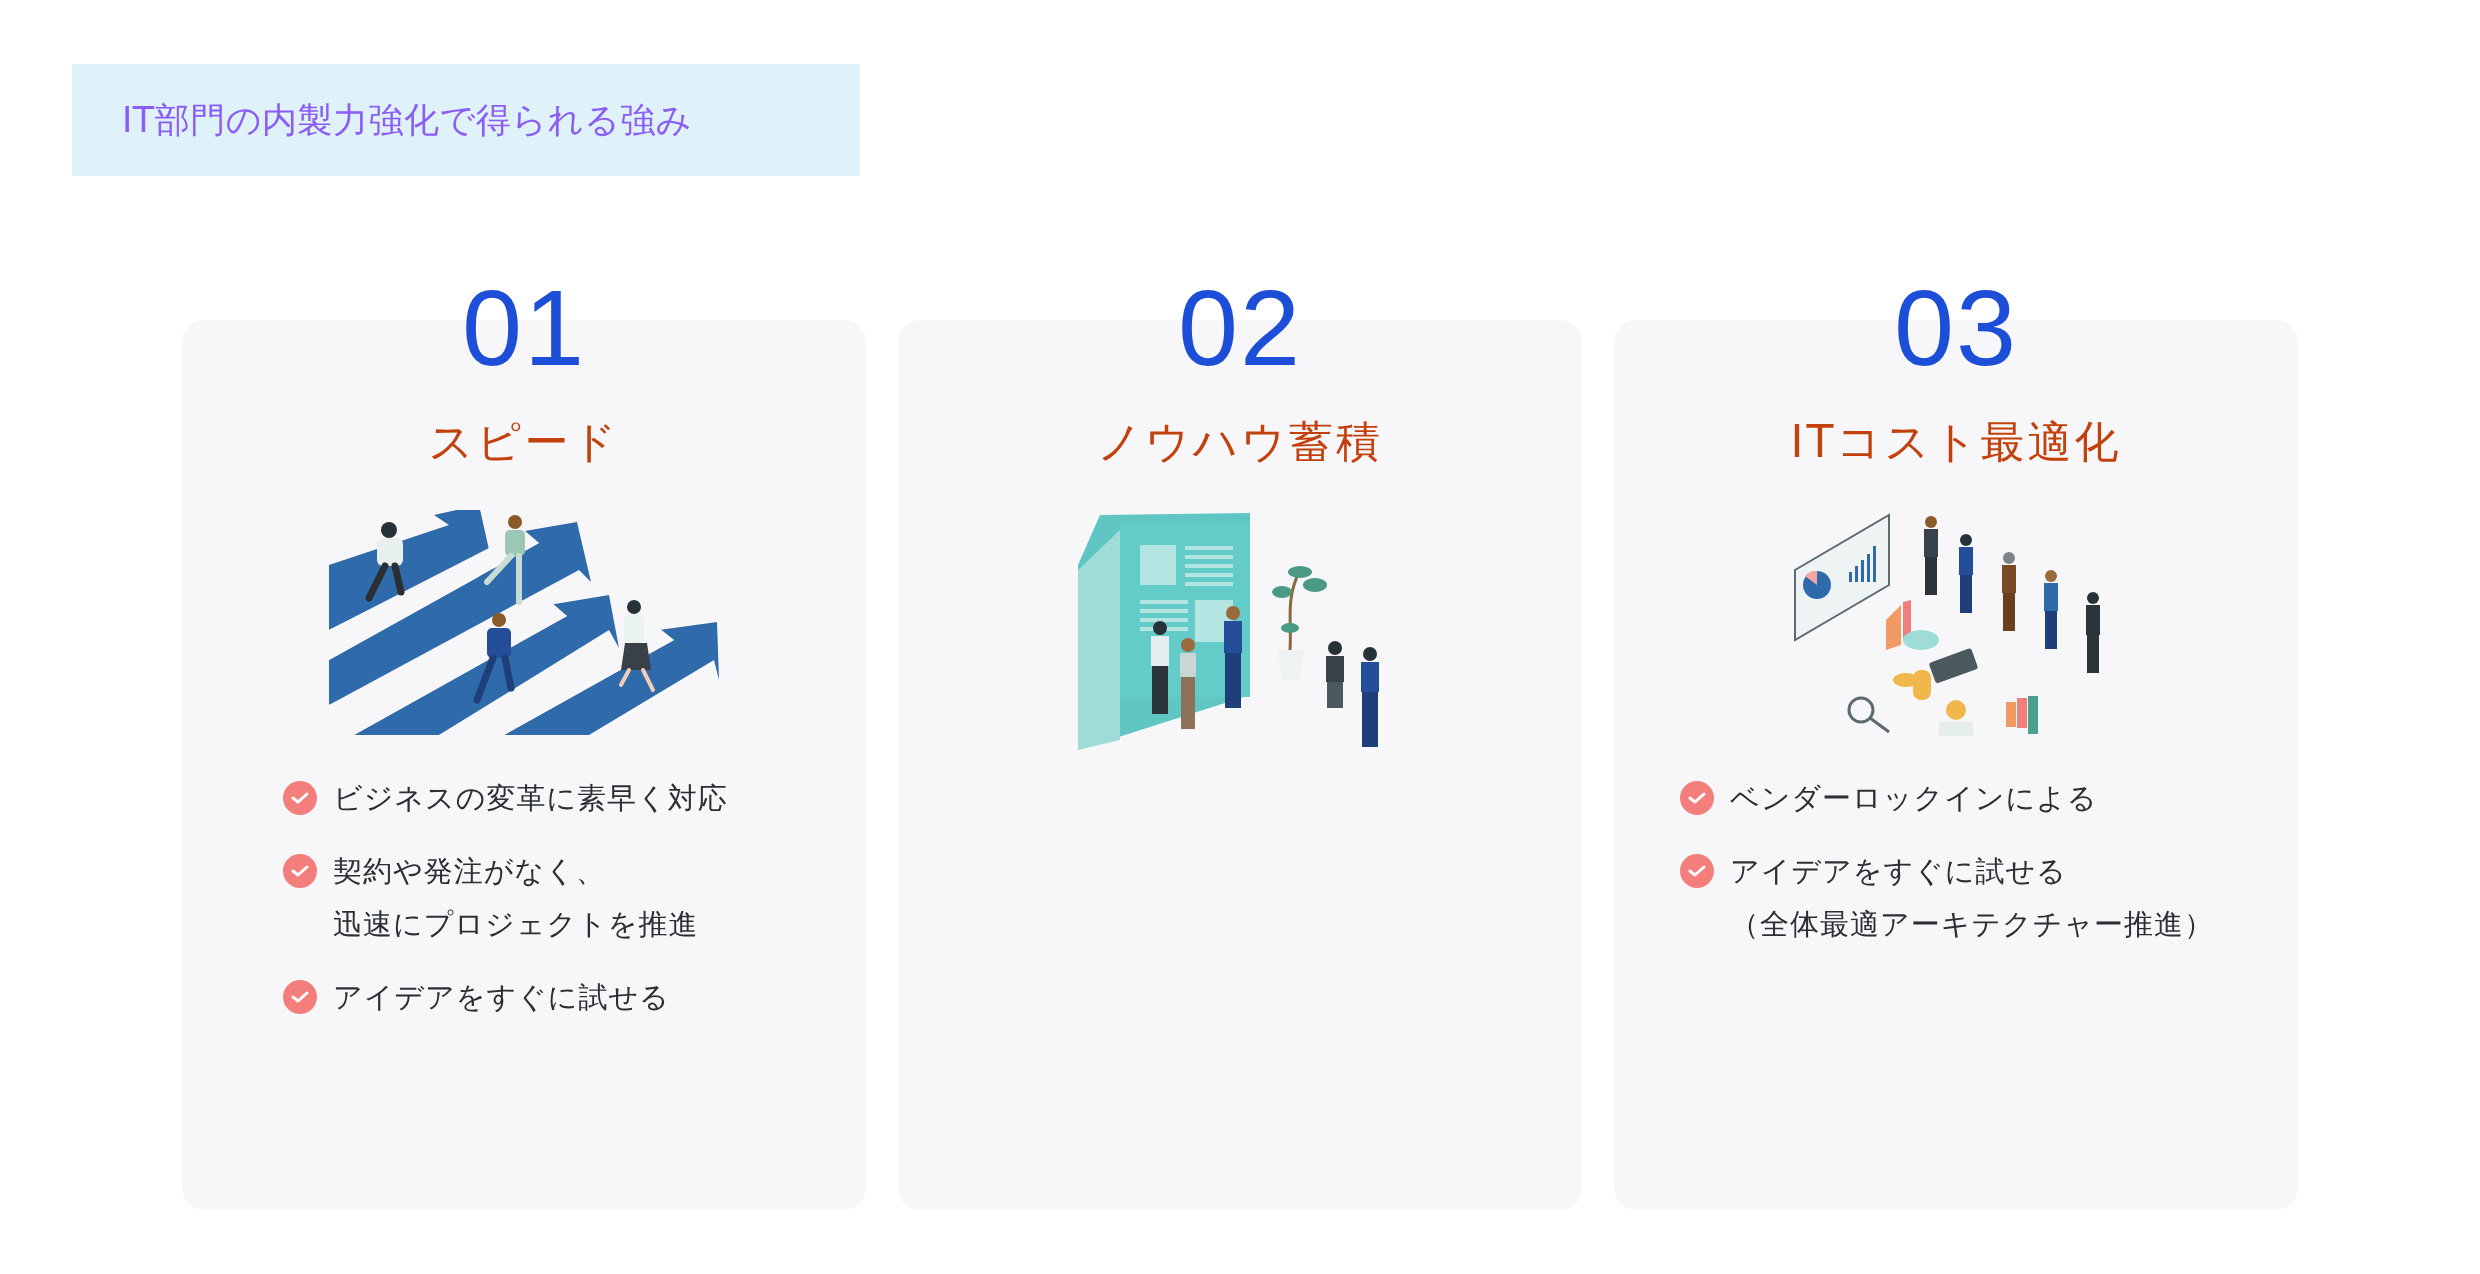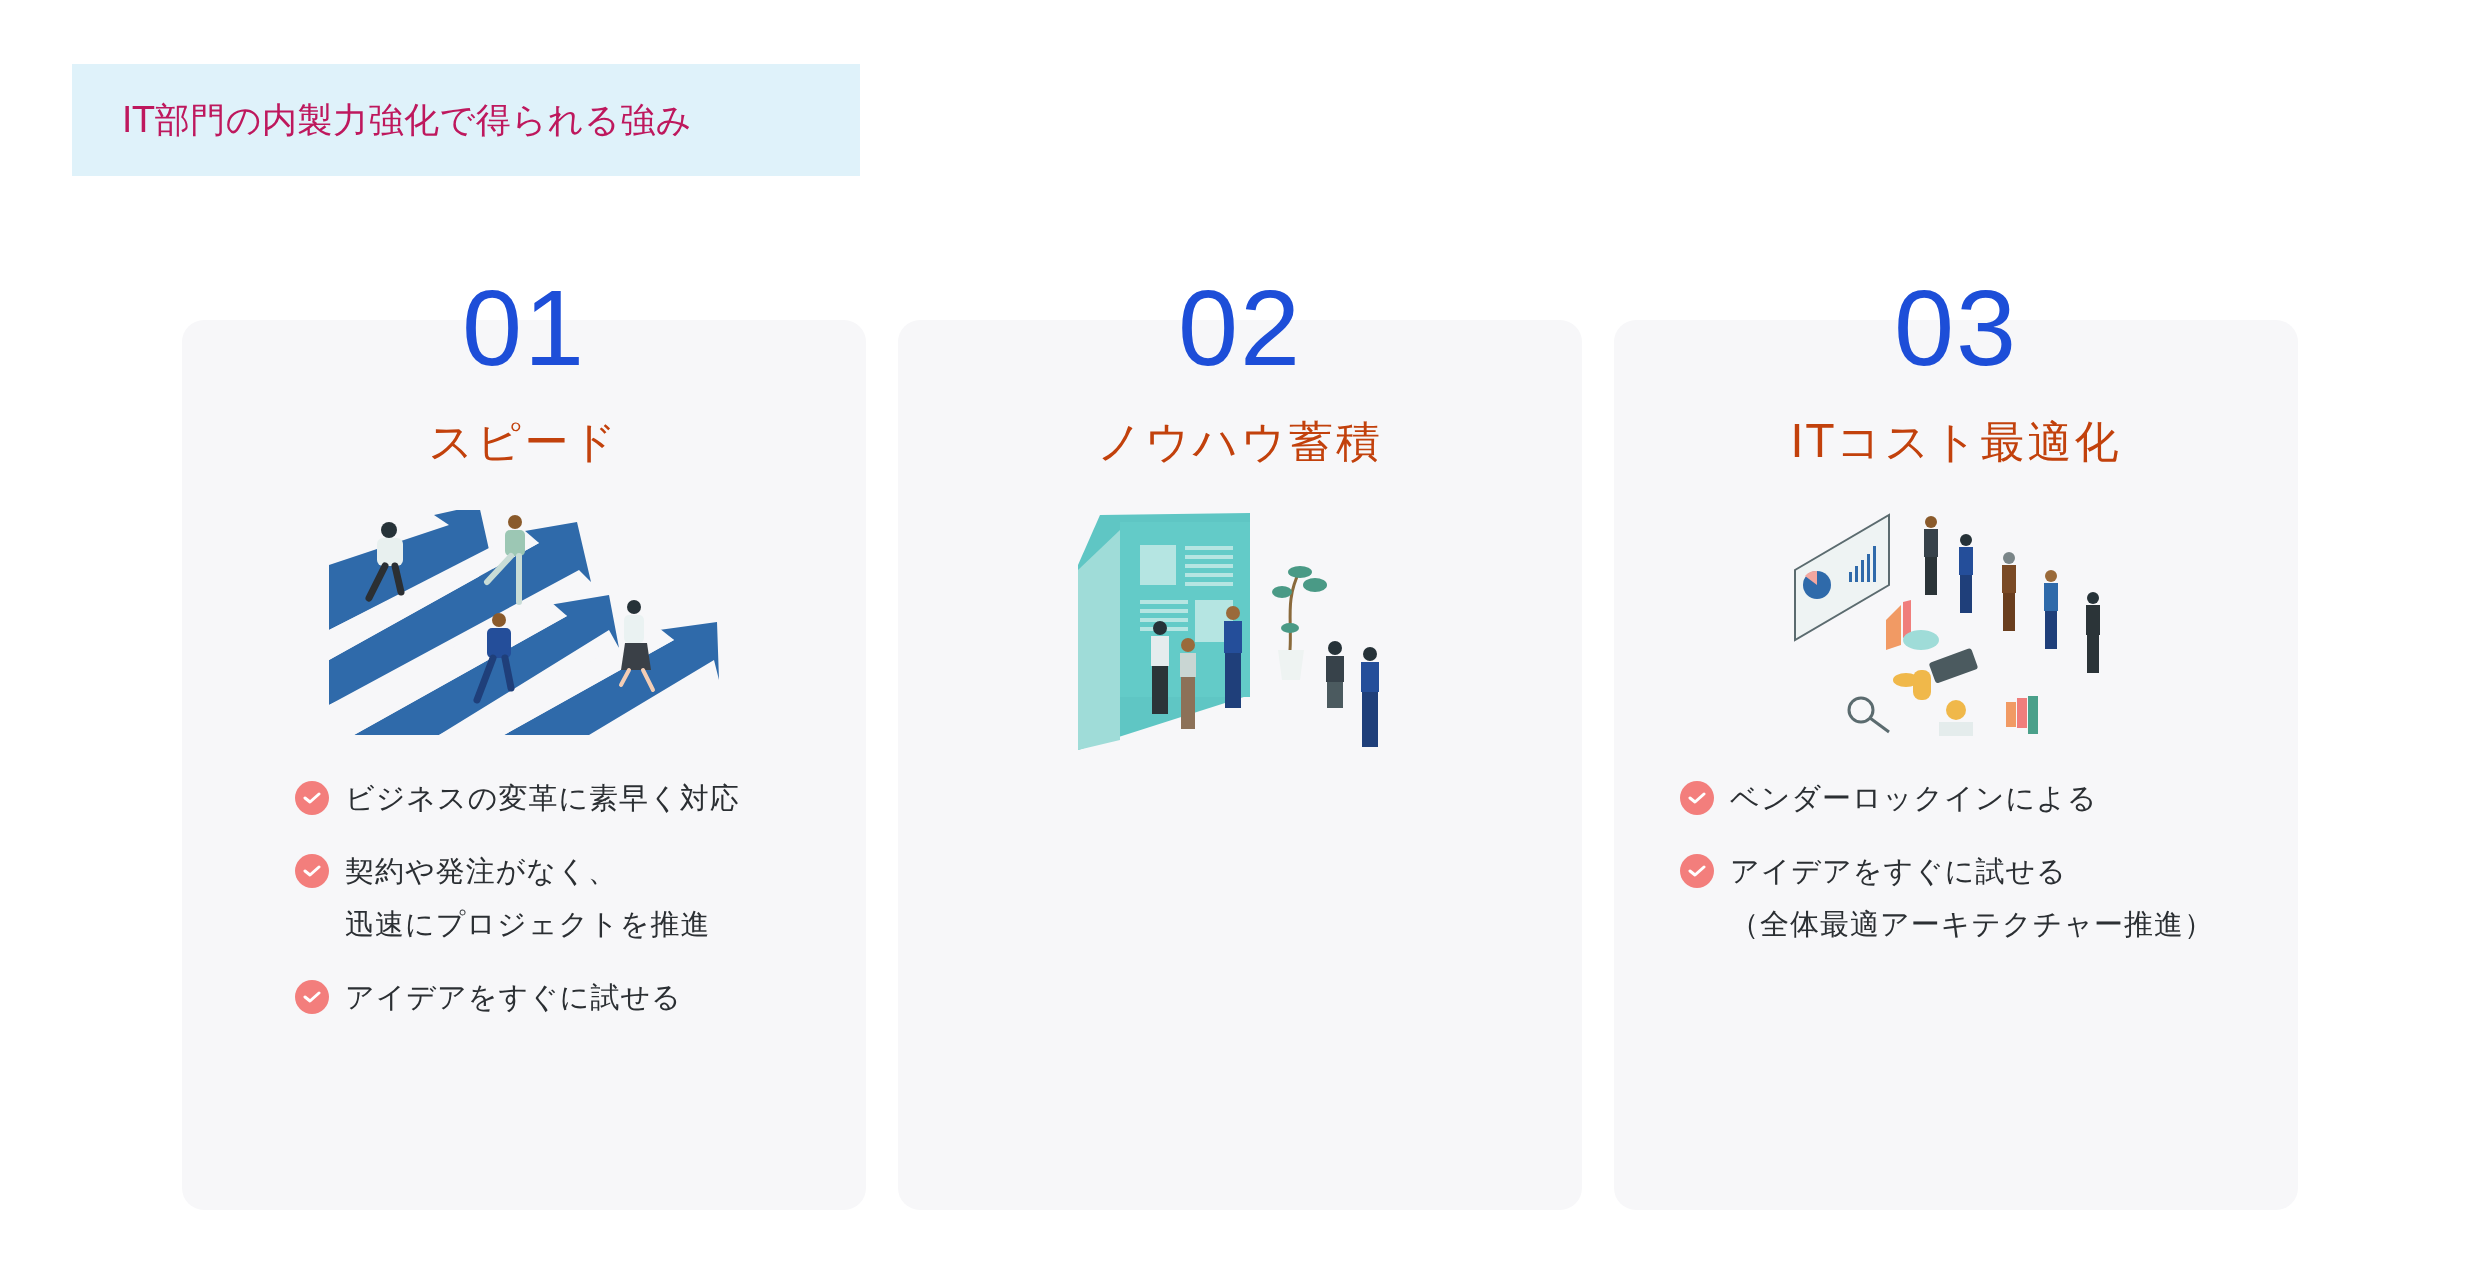--- a/index.html
+++ b/index.html
@@ -5,21 +5,21 @@
   html, body { margin:0; padding:0; }
   body {
     width:2480px; height:1274px; background:#ffffff; position:relative; overflow:hidden;
     font-family:"DejaVu Sans","Liberation Sans",sans-serif; color:#2b2f33;
   }
   .title-box {
     position:absolute; left:72px; top:64px; width:788px; height:112px;
     background:#dff2fa; box-sizing:border-box; padding-left:50px;
     display:flex; align-items:center;
   }
-  .title-box span { font-size:35px; letter-spacing:0.5px; color:#be185d; }
+  .title-box span { font-size:35px; letter-spacing:0.5px; color:#8b5cf6; }
   .card {
     position:absolute; top:320px; width:684px; height:890px;
     background:#f7f7f9; border-radius:22px;
   }
   .card-num {
     position:absolute; top:-52px; left:0; width:100%; text-align:center;
     font-size:108px; line-height:120px; color:#1d4ed8; font-family:"Liberation Sans",sans-serif;
     letter-spacing:2px;
   }
   .card-heading {
@@ -69,21 +69,21 @@
         <circle cx="170" cy="110" r="7" fill="#8a5a2b"></circle>
         <rect x="158" y="118" width="24" height="30" rx="5" fill="#244e9a"></rect>
         <path d="M164 148 L148 190 M176 148 L182 178" stroke="#1f3f7a" stroke-width="7" stroke-linecap="round"></path>
         <circle cx="305" cy="97" r="7" fill="#263238"></circle>
         <rect x="295" y="105" width="20" height="28" rx="5" fill="#eaf2f2"></rect>
         <path d="M296 133 L318 133 L322 160 L292 160 Z" fill="#3a4047"></path>
         <path d="M300 160 L292 175 M314 160 L324 180" stroke="#f3cdb5" stroke-width="4" stroke-linecap="round"></path>
       </g>
     </svg>
   </div>
-  <ul class="list" style="left:113px;">
+  <ul class="list" style="left:101px;">
     <li>
       <span class="check">
           <svg width="18" height="14" viewBox="0 0 18 14">
             <path d="M2 7 L7 11 L16 3" fill="none" stroke="#fff" stroke-width="3" stroke-linecap="round" stroke-linejoin="round"></path>
           </svg>
         </span>
       <span class="line">ビジネスの変革に素早く対応</span>
     </li>
     <li>
       <span class="check">

